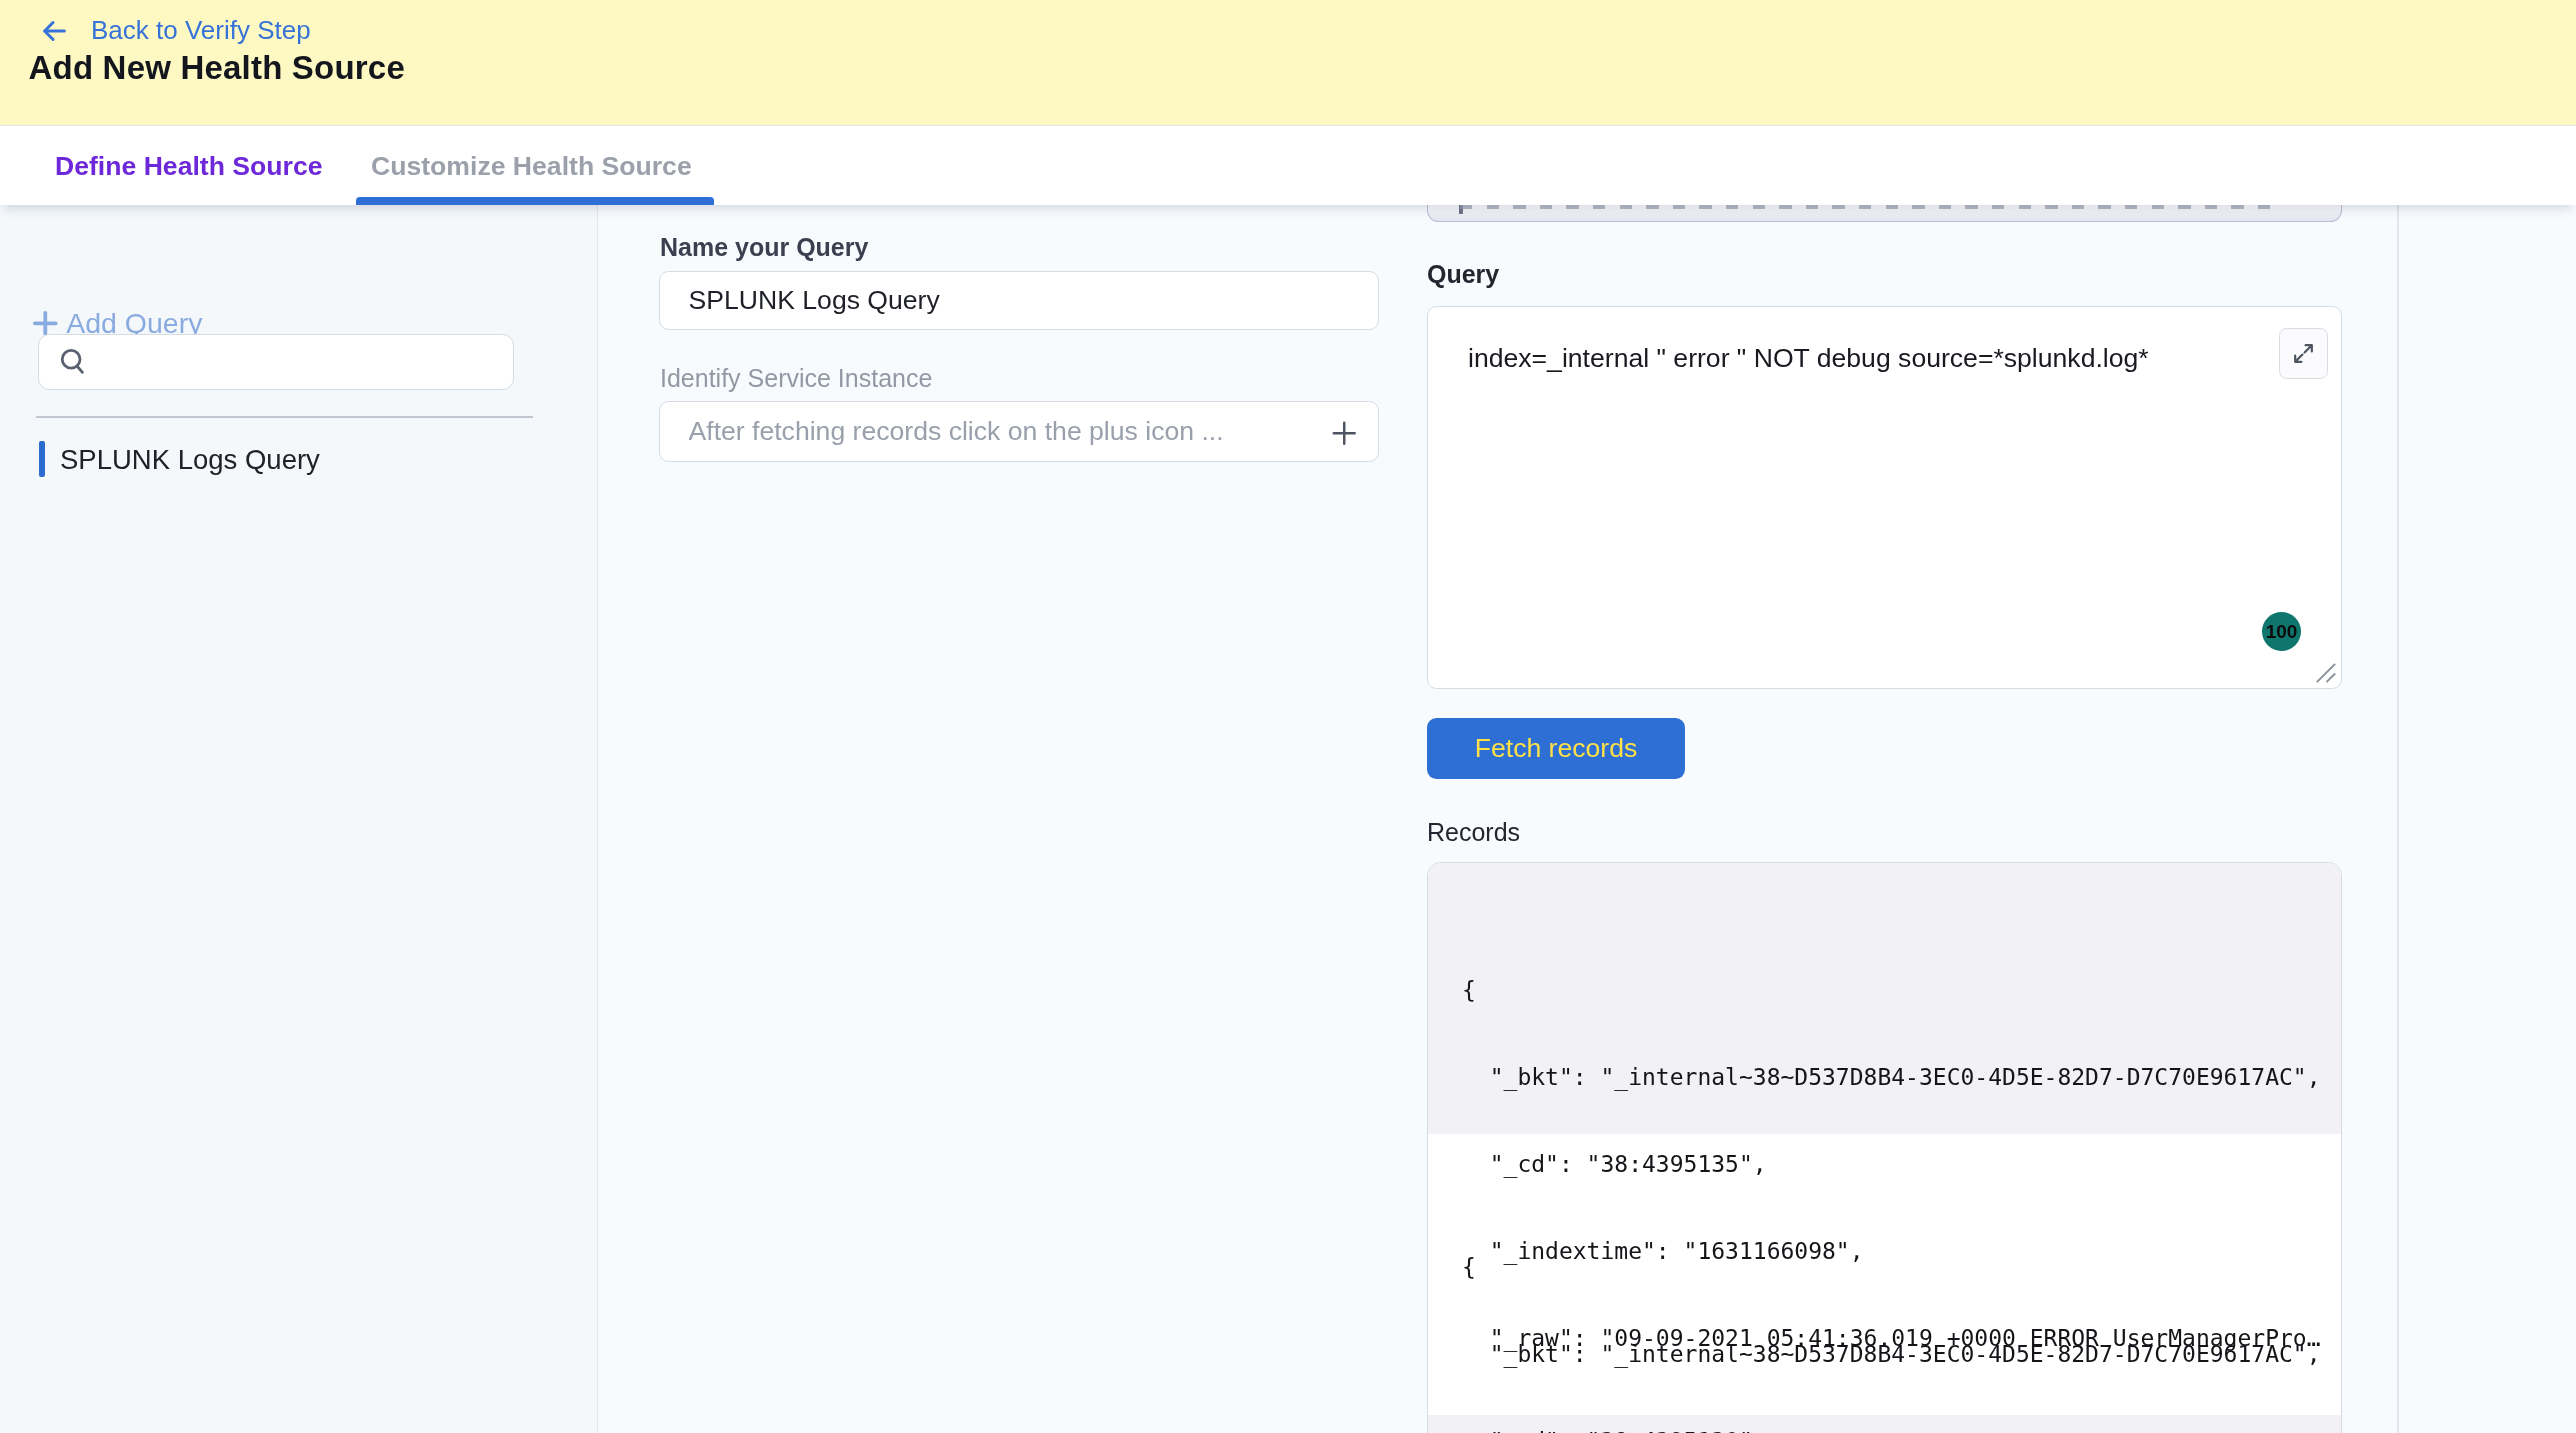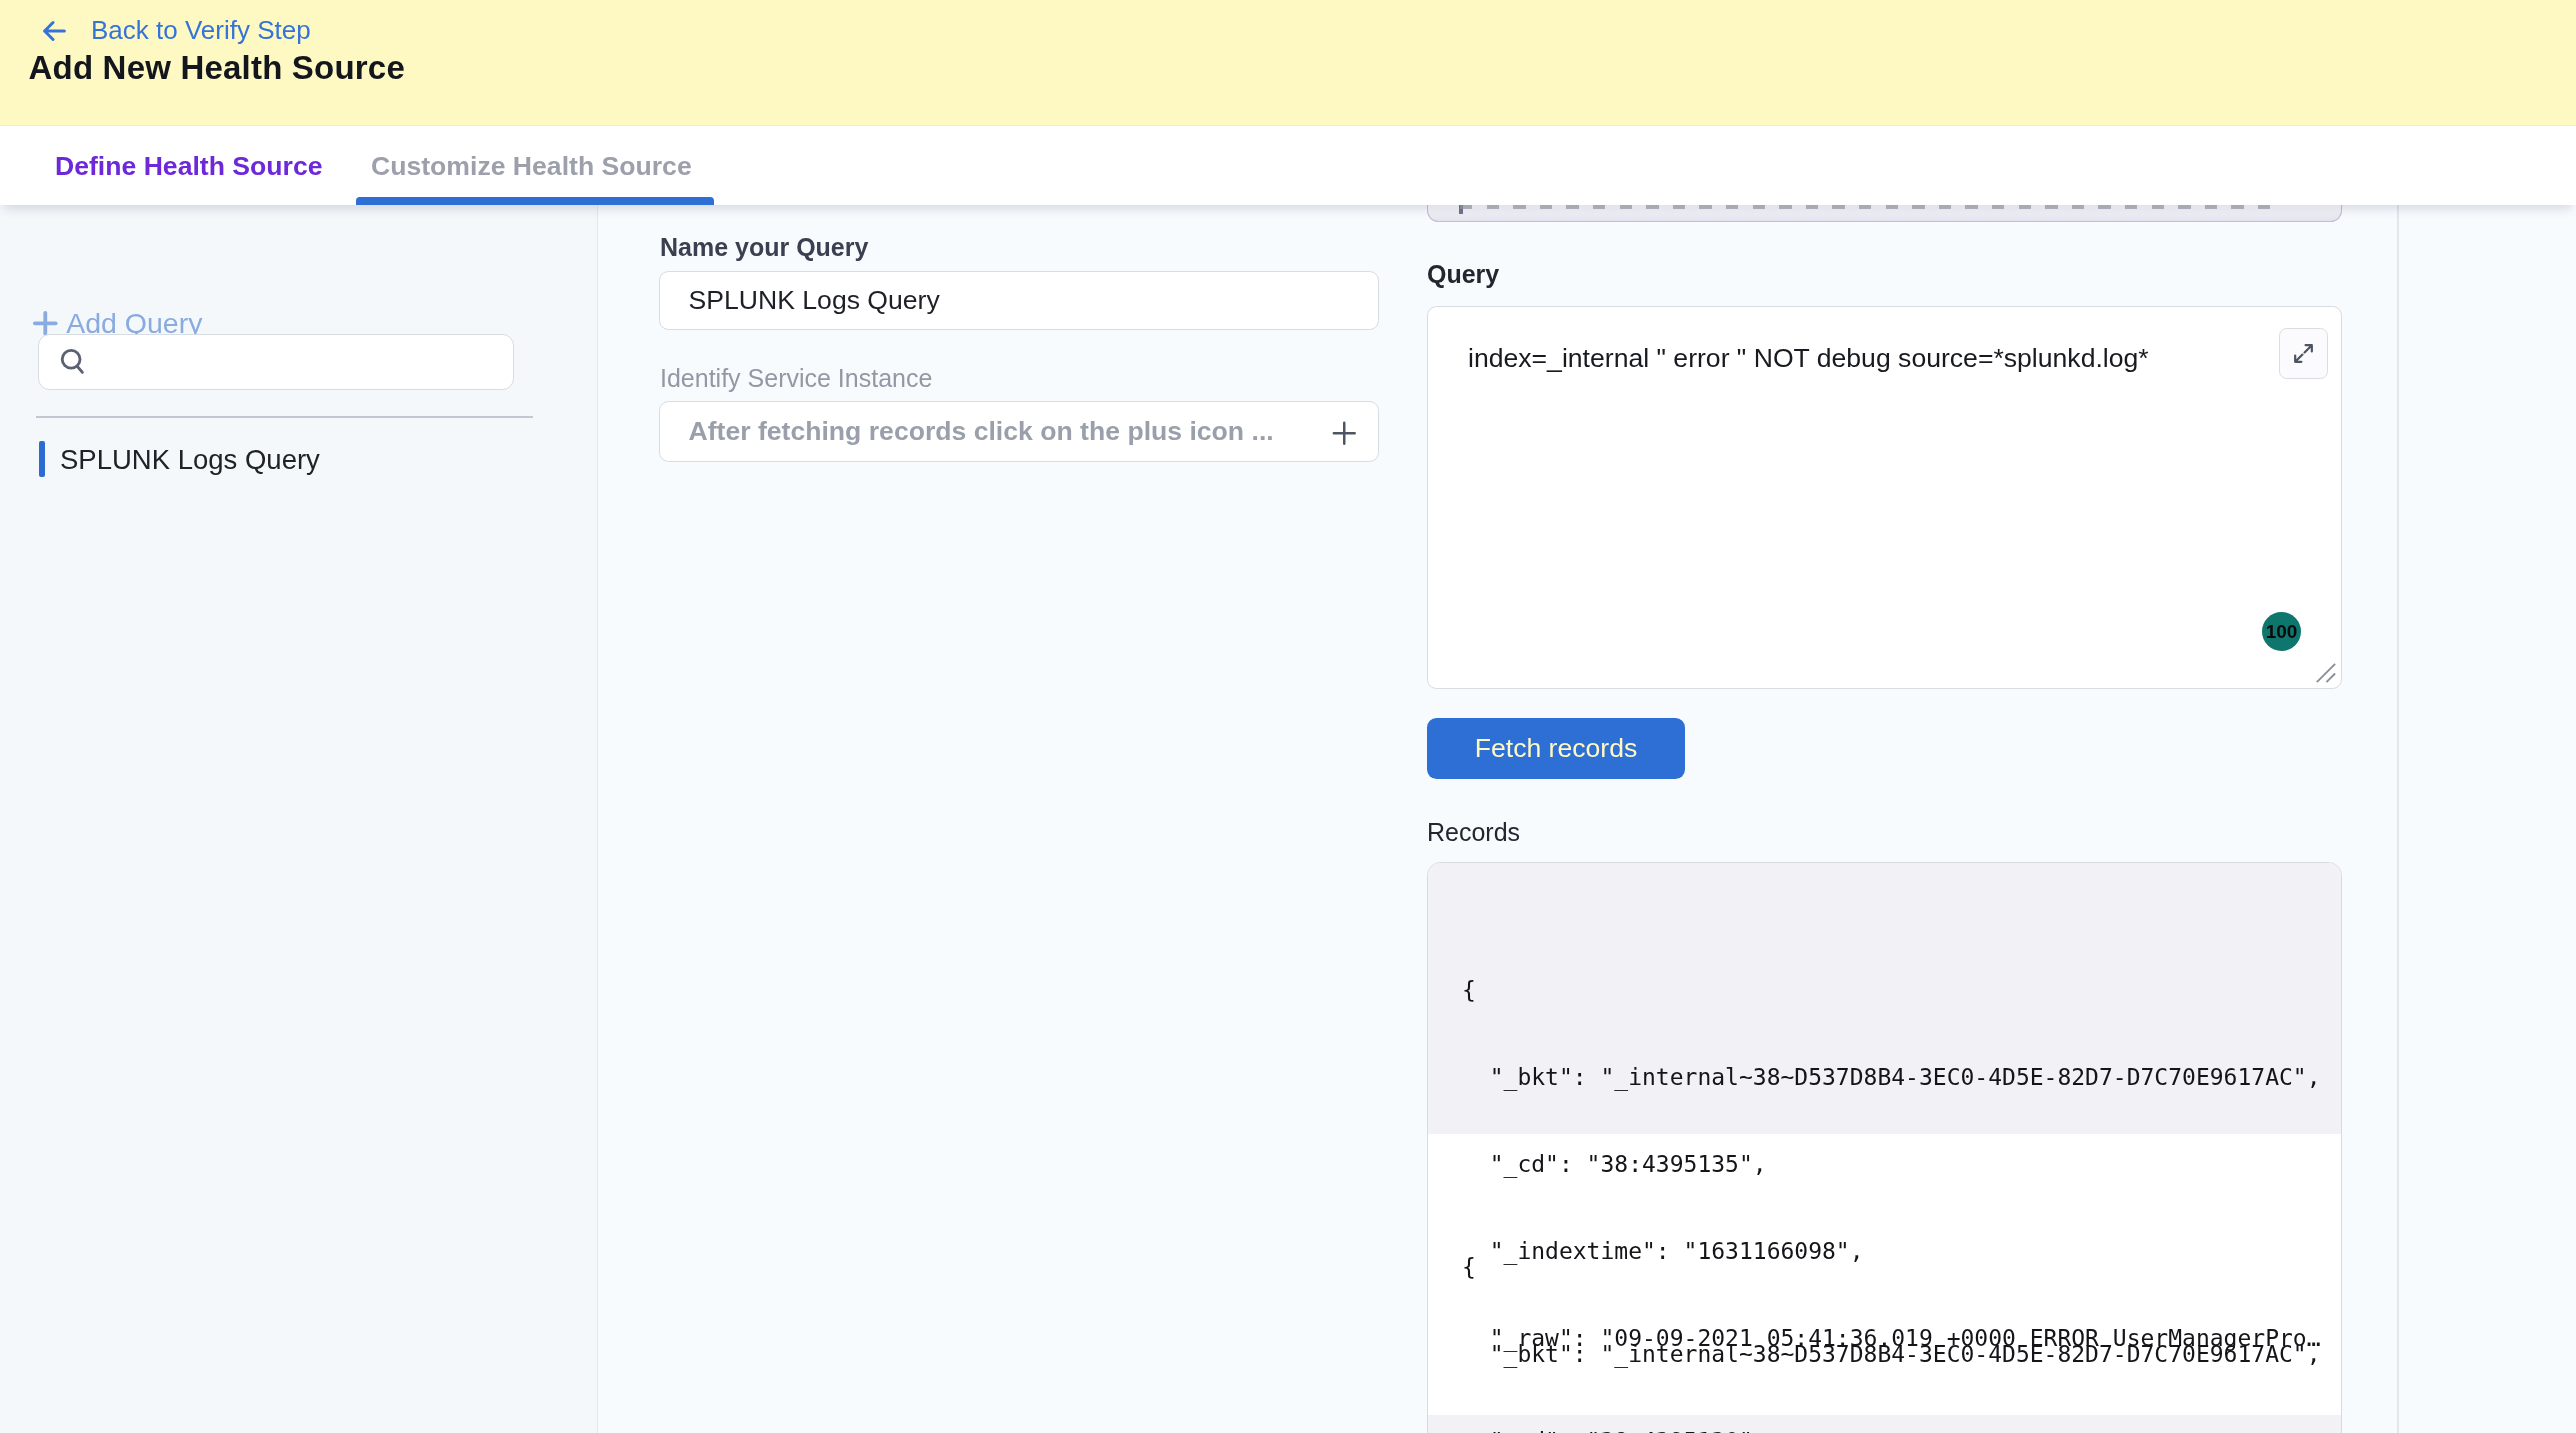--- a/index.html
+++ b/index.html
@@ -38,21 +38,21 @@
   .query-item { position:absolute; left:0; top:224px; width:598px; height:61px; display:flex; align-items:center; cursor:pointer; }
   .query-item-bar { position:absolute; left:39px; top:12.3px; width:5.7px; height:36px; background:#2b6cd0; border-radius:1.9px; }
   .query-item-label { margin-left:60px; font-size:27.5px; font-weight:500; color:#202229; }
 
   
   .field-label { position:absolute; font-size:25px; font-weight:600; color:#3b4050; }
   .label-light { color:#9298a4; font-weight:500; }
   .text-field { position:absolute; background:#ffffff; border:1.9px solid #d7dbe2; border-radius:9.5px; font-size:26.6px; color:#1e2027; font-family:"Liberation Sans",sans-serif; padding-left:28.5px; outline:none; }
   .text-field::placeholder { color:#9aa0ab; }
   #name-field { left:659px; top:271px; width:720px; height:59px; }
-  #service-field { left:659px; top:401px; width:720px; height:61px; padding-right:76px;font-weight:bold; }
+  #service-field { left:659px; top:401px; width:720px; height:61px; padding-right:76px; }
   .label-name { left:660px; top:233px; }
   .label-service { left:660px; top:364px; }
   .service-plus { position:absolute; left:1325px; top:414px; width:38px; height:38px; display:flex; align-items:center; justify-content:center; cursor:pointer; }
 
   
   .partial-field {
     position:absolute; left:1427px; top:205px; width:915px; height:17px;
     border:1.9px solid #bdc1d3; border-top:none; border-radius:0 0 11.4px 11.4px;
     background:linear-gradient(180deg,#fdfdfe 5%, #e2e3ee 100%);
     overflow:hidden;
@@ -63,21 +63,21 @@
 
   .label-query { left:1427px; top:260px; font-weight:700; color:#23262f; }
   .label-records { left:1427px; top:818px; font-weight:500; color:#23262f; }
 
   .query-box { position:absolute; left:1427px; top:306px; width:915px; height:383px; background:#ffffff; border:1.9px solid #d7dbe2; border-radius:9.5px; }
   .query-text { position:absolute; left:40px; top:36px; font-size:26.6px; color:#191a20; white-space:pre; }
   .expand-btn { position:absolute; right:13.3px; top:21px; width:49px; height:51px; background:#fbfbfd; border:1.9px solid #dadce4; border-radius:7.6px; display:flex; align-items:center; justify-content:center; cursor:pointer; }
   .count-badge { position:absolute; left:834px; top:305px; width:39px; height:39px; border-radius:50%; background:#0f766e; display:flex; align-items:center; justify-content:center; font-size:19px; font-weight:800; color:#0b0b0b; }
   .resize-grip { position:absolute; right:2.8px; bottom:2.8px; width:25px; height:25px; }
 
-  .fetch-btn { position:absolute; left:1427px; top:718px; width:258px; height:61px; background:#2e6fd6; border:none; border-radius:9.5px; color:#fef9c3; font-size:26.6px; font-weight:500; font-family:"Liberation Sans",sans-serif; cursor:pointer; }
+  .fetch-btn { position:absolute; left:1427px; top:718px; width:258px; height:61px; background:#2e6fd6; border:none; border-radius:9.5px; color:#fde047; font-size:26.6px; font-weight:500; font-family:"Liberation Sans",sans-serif; cursor:pointer; }
 
   .records-box { position:absolute; left:1427px; top:862px; width:915px; height:588px; background:#ffffff; border:1.9px solid #d8dae2; border-radius:13.3px; overflow:hidden; }
   .record-band { width:100%; }
   .band-gray { background:#f1f1f6; }
   .band-white { background:#ffffff; }
   .band-1 { height:271px; }
   .band-2 { height:281px; }
   .band-3 { height:44px; }
   .record-json { padding:55px 0 0 34px; font-family:"DejaVu Sans Mono", monospace; font-size:23px; line-height:29px; color:#141419; white-space:pre; }
   .band-2 .record-json { padding-top:61px; }

